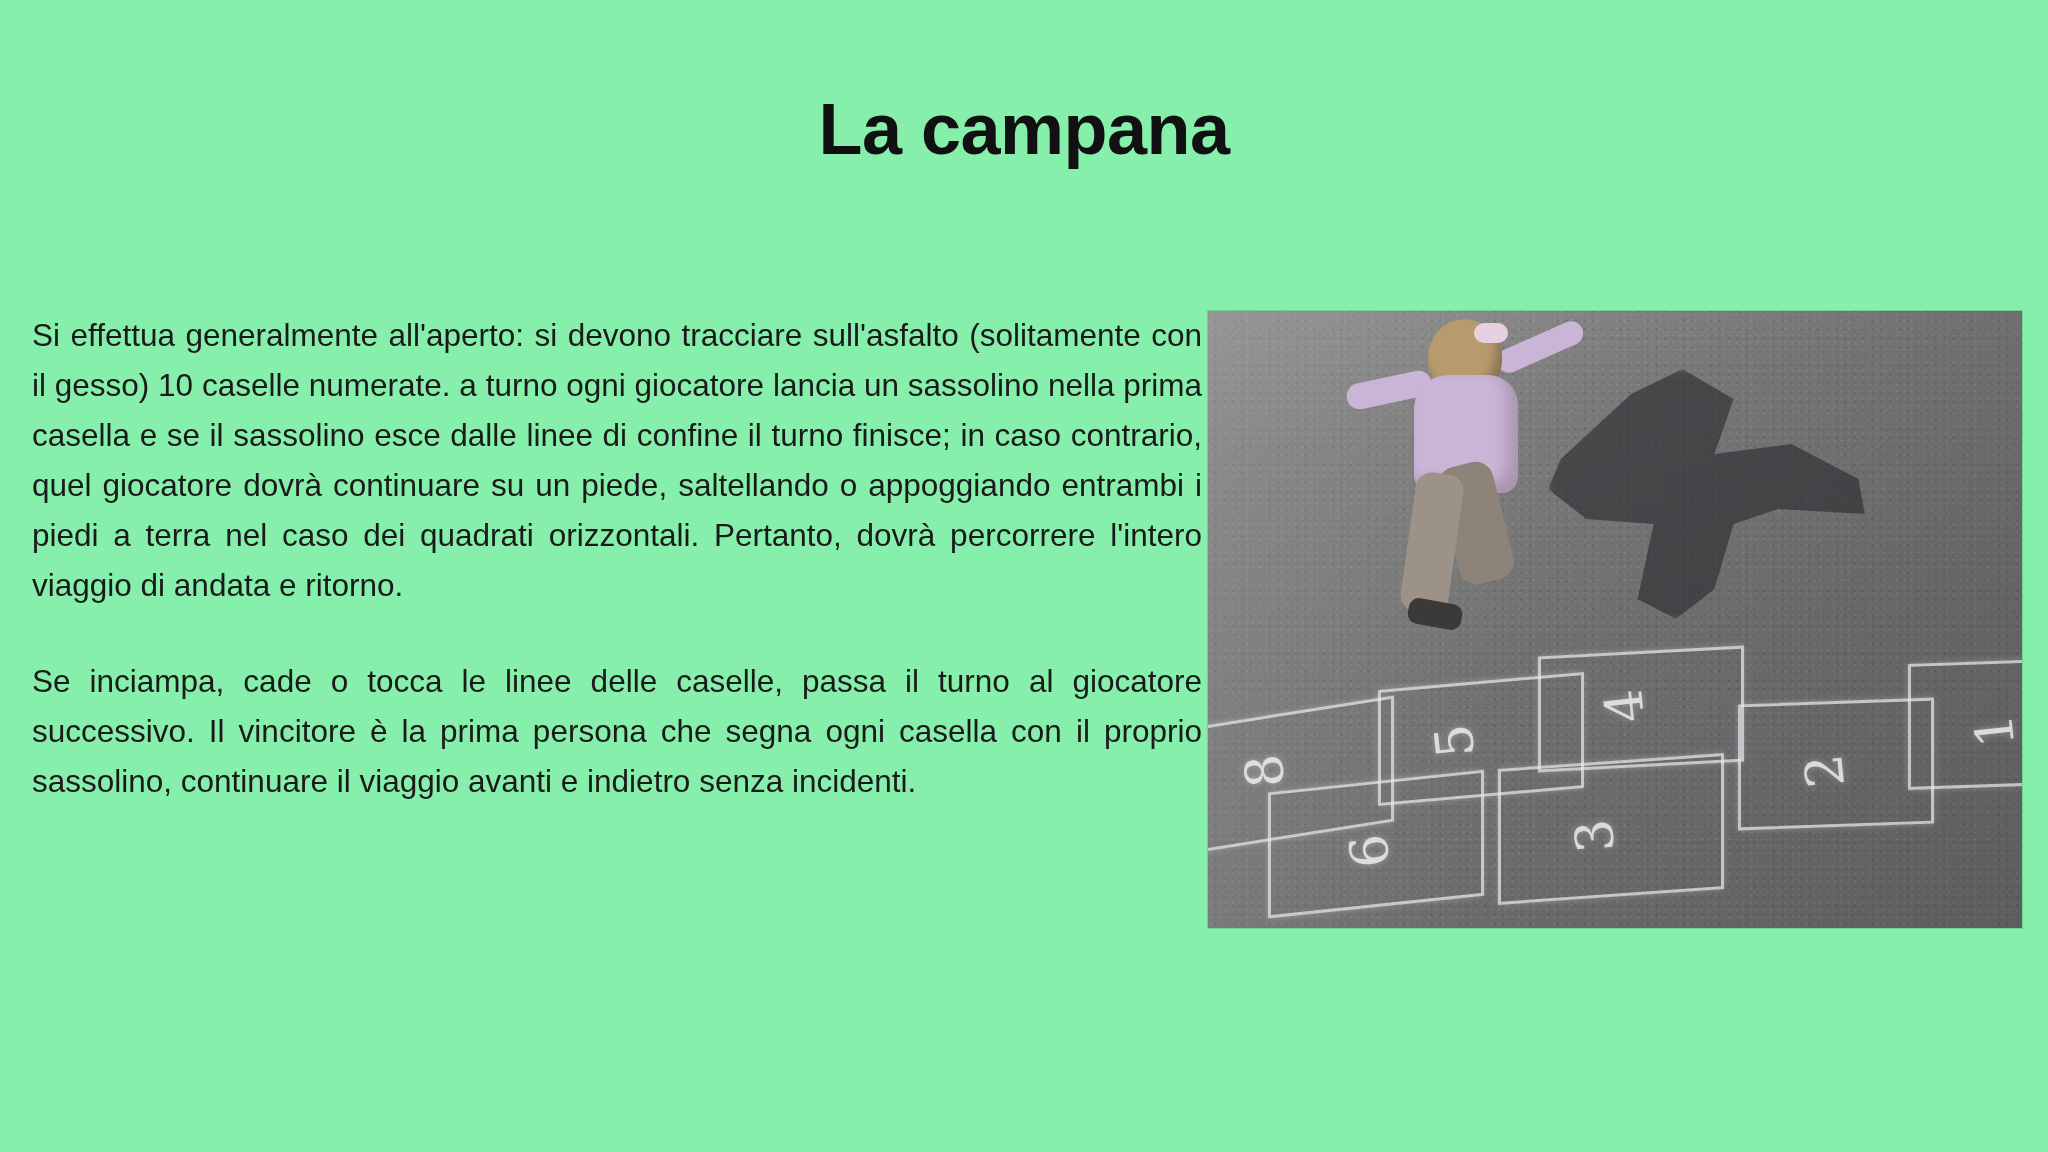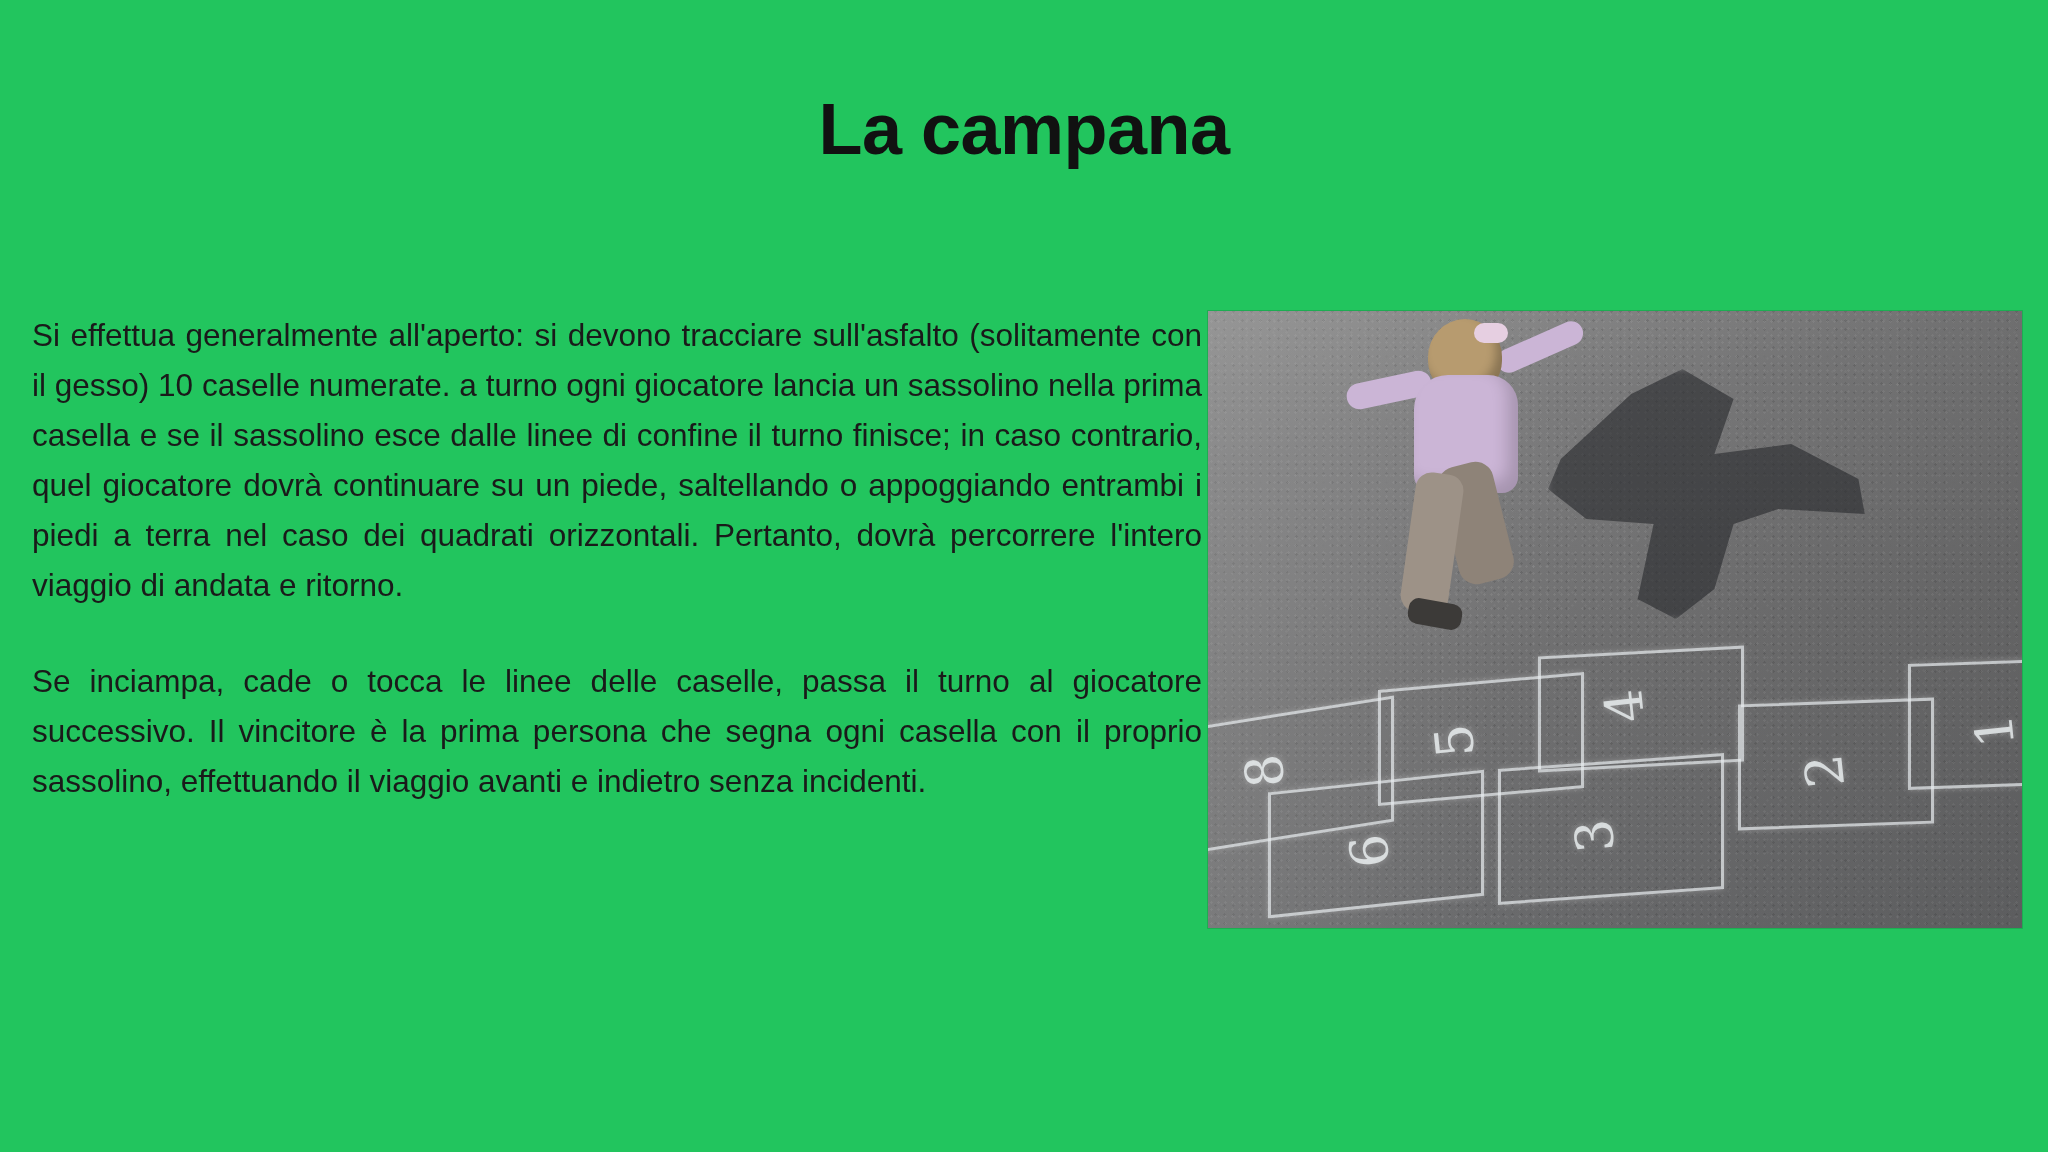--- a/index.html
+++ b/index.html
@@ -10,21 +10,21 @@
     width: 2048px;
     height: 1152px;
     background: #f0dc78;
     font-family: "Liberation Sans", sans-serif;
     overflow: hidden;
     position: relative;
   }
   .slide {
     position: absolute;
     inset: 0;
-    background: #22c55e;
+    background: #86efac;
   }
   .title {
     position: absolute;
     top: 88px;
     left: 0;
     width: 100%;
     text-align: center;
     font-size: 72px;
     font-weight: bold;
     color: #111111;
@@ -196,21 +196,21 @@
 </style>
 </head>
 <body>
 
 <div class="slide">
 
   <div class="title">La campana</div>
 
   <div class="body-text">
     <p>Si effettua generalmente all'aperto: si devono tracciare sull'asfalto (solitamente con il gesso) 10 caselle numerate. a turno ogni giocatore lancia un sassolino nella prima casella e se il sassolino esce dalle linee di confine il turno finisce; in caso contrario, quel giocatore dovrà continuare su un piede, saltellando o appoggiando entrambi i piedi a terra nel caso dei quadrati orizzontali. Pertanto, dovrà percorrere l'intero viaggio di andata e ritorno.</p>
-    <p>Se inciampa, cade o tocca le linee delle caselle, passa il turno al giocatore successivo. Il vincitore è la prima persona che segna ogni casella con il proprio sassolino, effettuando il viaggio avanti e indietro senza incidenti.</p>
+    <p>Se inciampa, cade o tocca le linee delle caselle, passa il turno al giocatore successivo. Il vincitore è la prima persona che segna ogni casella con il proprio sassolino, continuare il viaggio avanti e indietro senza incidenti.</p>
   </div>
 
   <div class="photo">
     <div class="asphalt-noise"></div>
     <div class="asphalt-shade"></div>
 
     <div class="chalk" style="left:-10px; top:400px; width:190px; height:120px; transform: skewY(-9deg);"></div>
     <div class="chalk" style="left:60px; top:470px; width:210px; height:120px; transform: skewY(-6deg);"></div>
     <div class="chalk" style="left:170px; top:370px; width:200px; height:110px; transform: skewY(-5deg);"></div>
     <div class="chalk" style="left:290px; top:450px; width:220px; height:130px; transform: skewY(-4deg);"></div>

